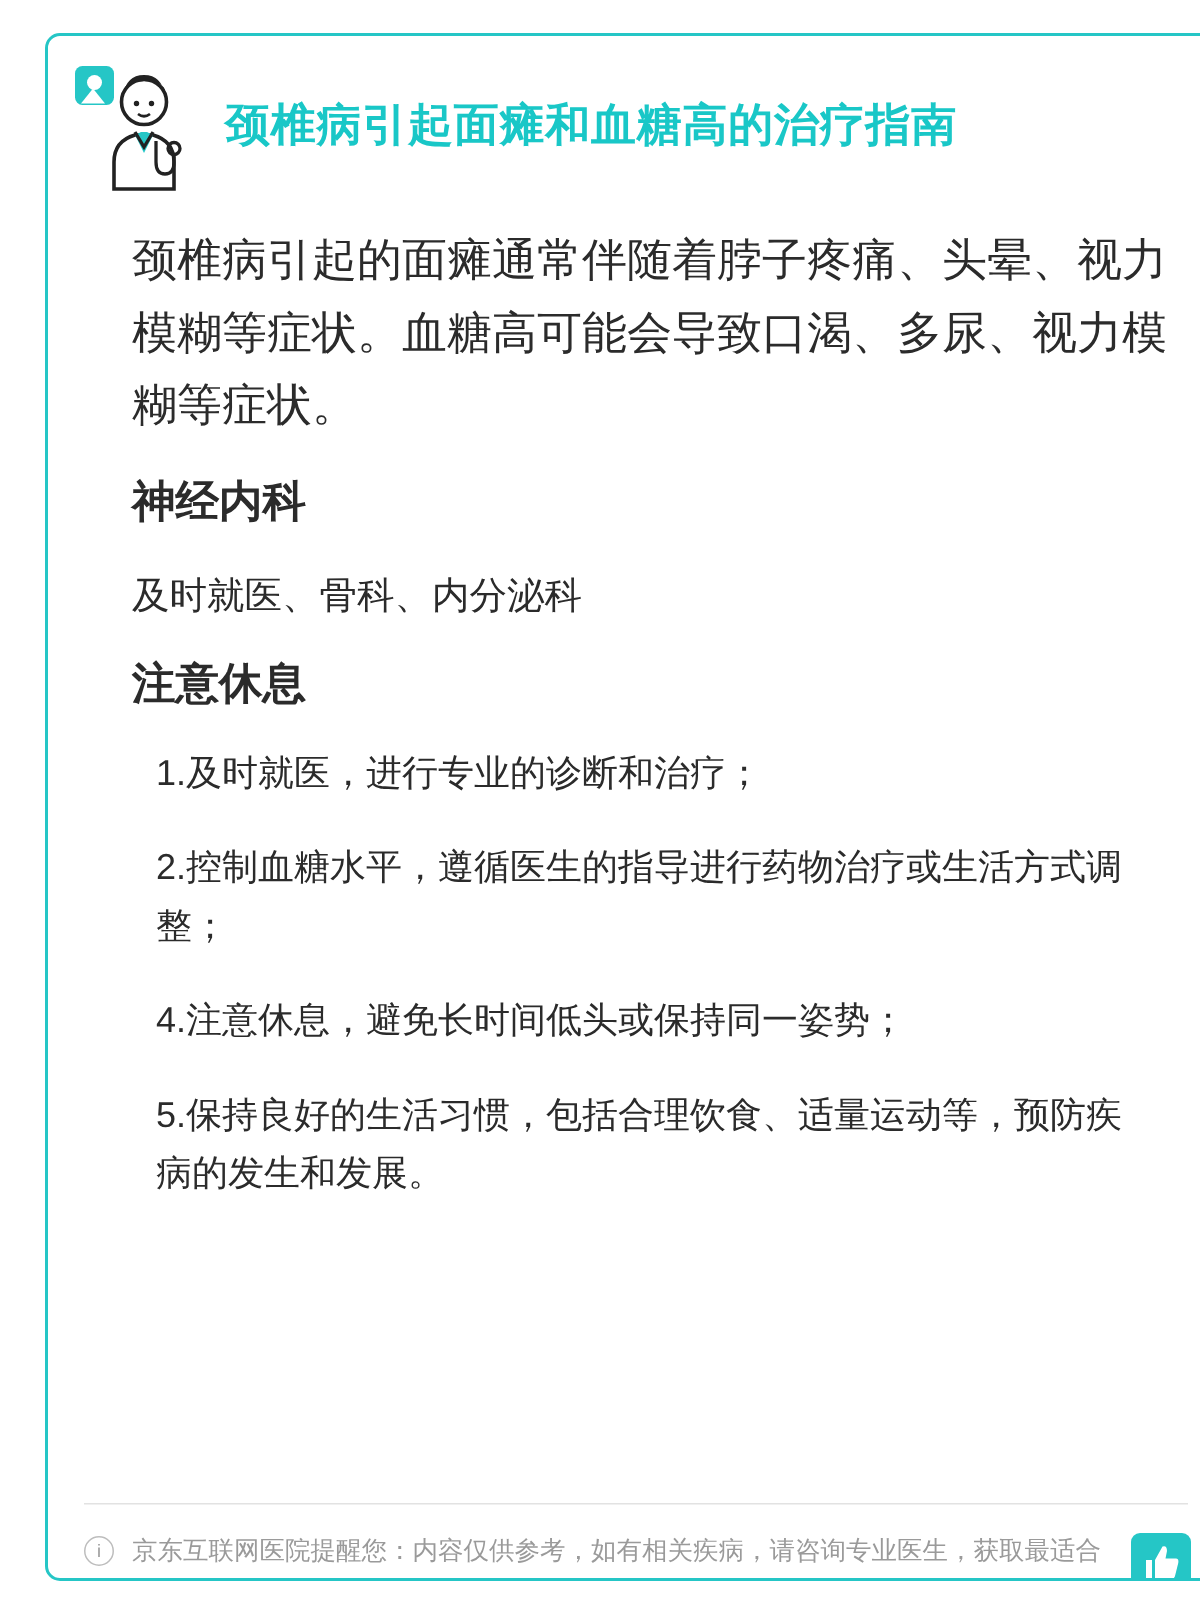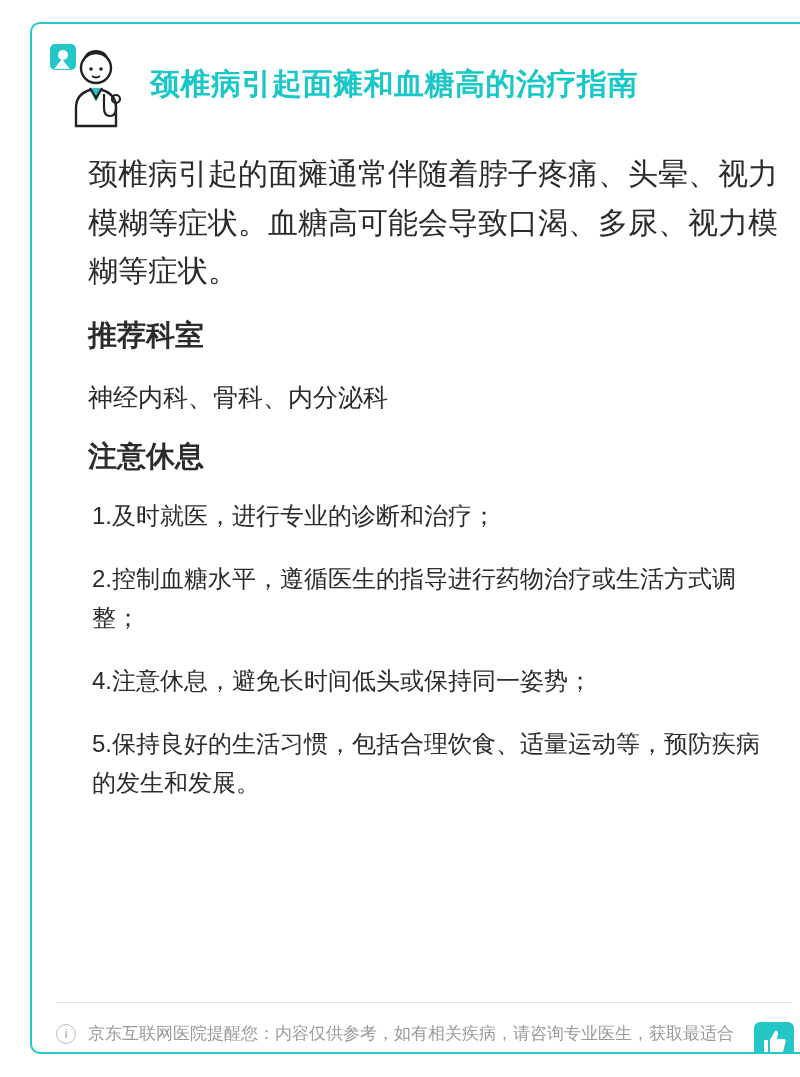--- a/index.html
+++ b/index.html
@@ -63,21 +63,21 @@
     padding-right: 12px;
   }
   p.dept {
     font-size: 25px;
     color: #2b2b2b;
     line-height: 1.6;
     margin: 0 0 8px 28px;
   }
   ol.points {
     list-style: none;
-    margin: 4px;
+    margin: 16px;
     padding: 0 12px 0 28px;
   }
   ol.points li {
     font-size: 24px;
     color: #2b2b2b;
     line-height: 1.62;
     margin-bottom: 24px;
   }
   .divider {
     position: absolute;
@@ -149,22 +149,22 @@
       <circle cx="70" cy="61" r="4" fill="none" stroke="#222" stroke-width="2.2"></circle>
     </svg>
   </div>
 
   <div class="title">颈椎病引起面瘫和血糖高的治疗指南</div>
 
   <div class="content">
 
     <p class="body-text">颈椎病引起的面瘫通常伴随着脖子疼痛、头晕、视力模糊等症状。血糖高可能会导致口渴、多尿、视力模糊等症状。</p>
 
-    <h2 class="section">推荐科室</h2>
-    <p class="dept">神经内科、骨科、内分泌科</p>
+    <h2 class="section">神经内科</h2>
+    <p class="dept">及时就医、骨科、内分泌科</p>
 
     <h2 class="section">注意休息</h2>
     <ol class="points">
       <li>1.及时就医，进行专业的诊断和治疗；</li>
       <li>2.控制血糖水平，遵循医生的指导进行药物治疗或生活方式调整；</li>
       <li>4.注意休息，避免长时间低头或保持同一姿势；</li>
       <li>5.保持良好的生活习惯，包括合理饮食、适量运动等，预防疾病的发生和发展。</li>
     </ol>
   </div>
 

